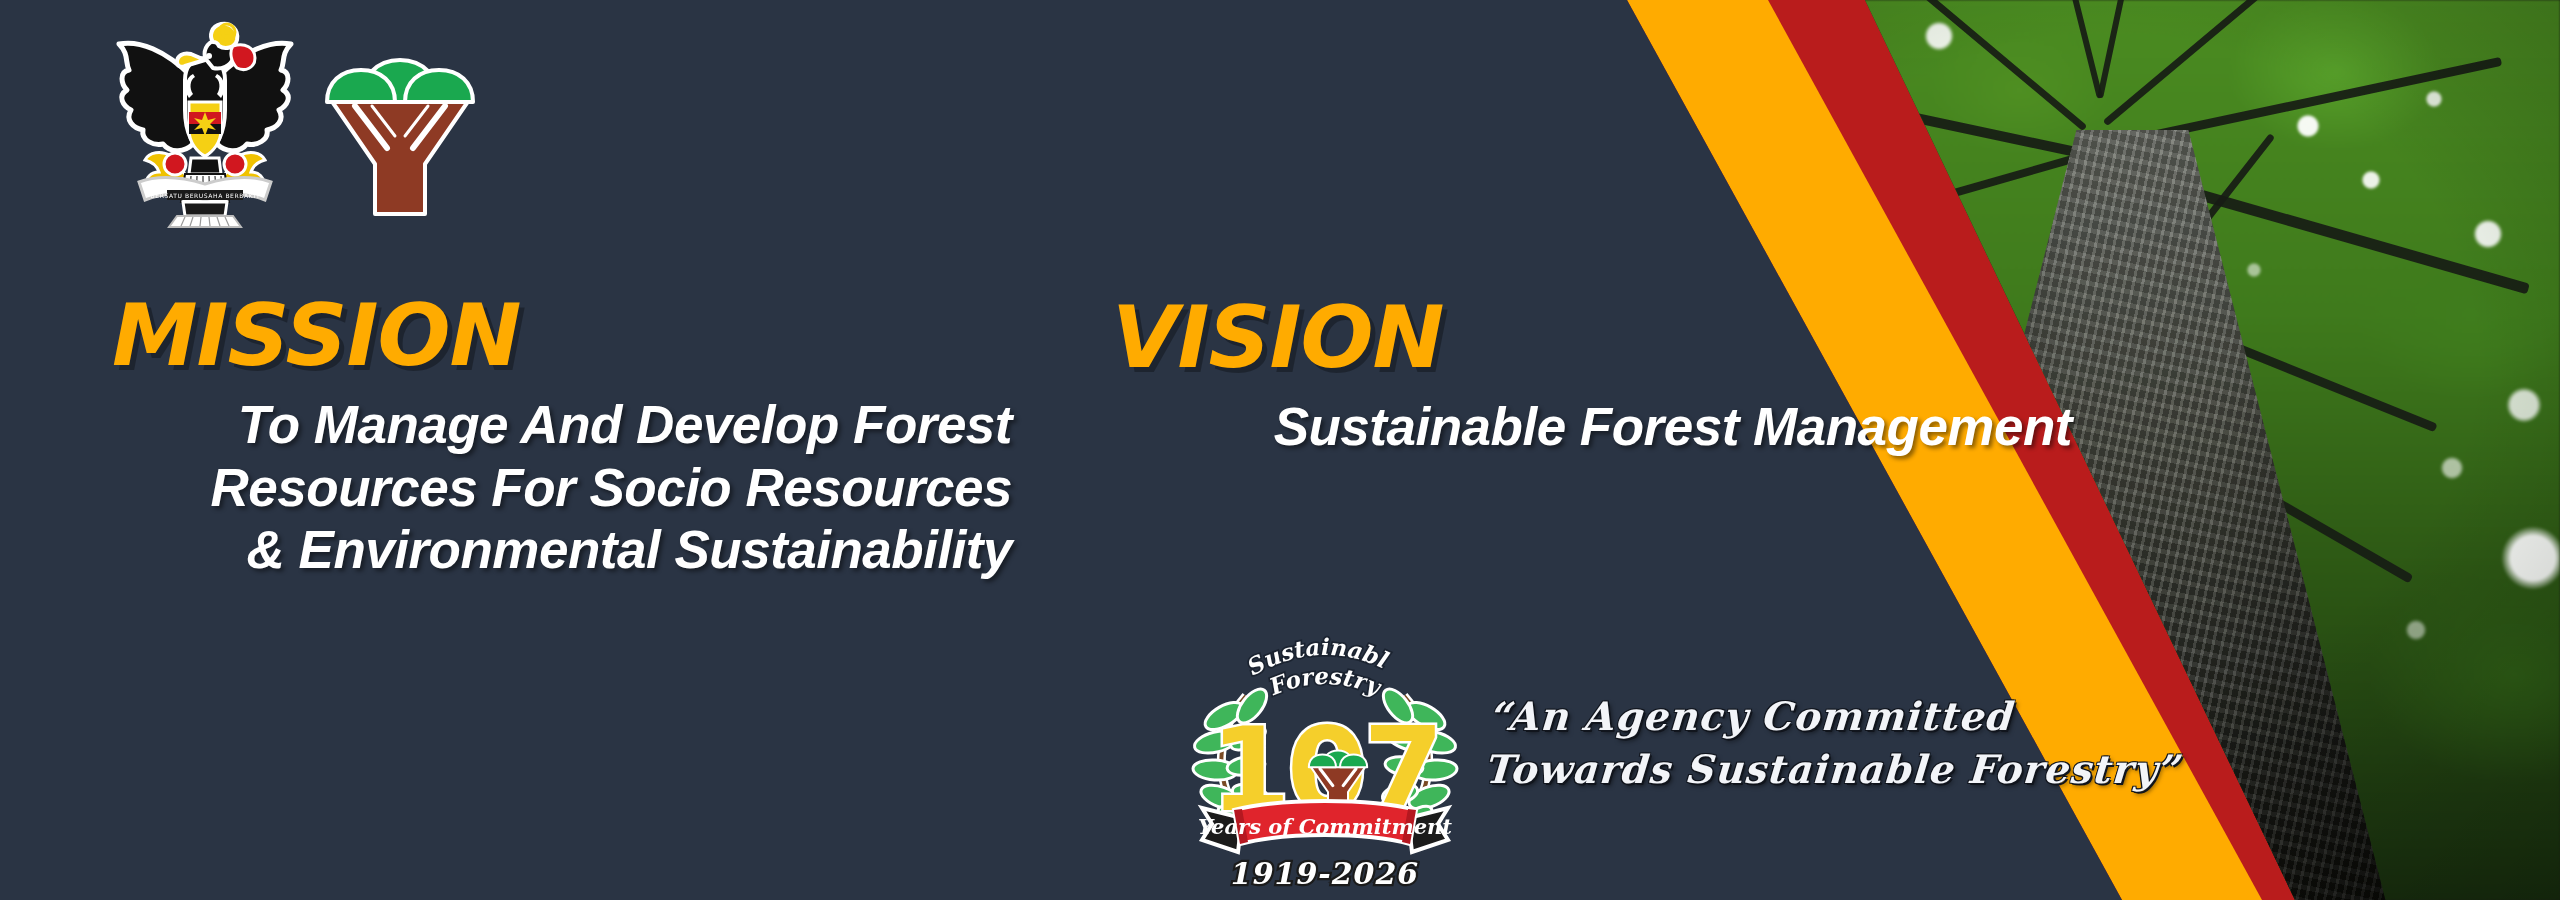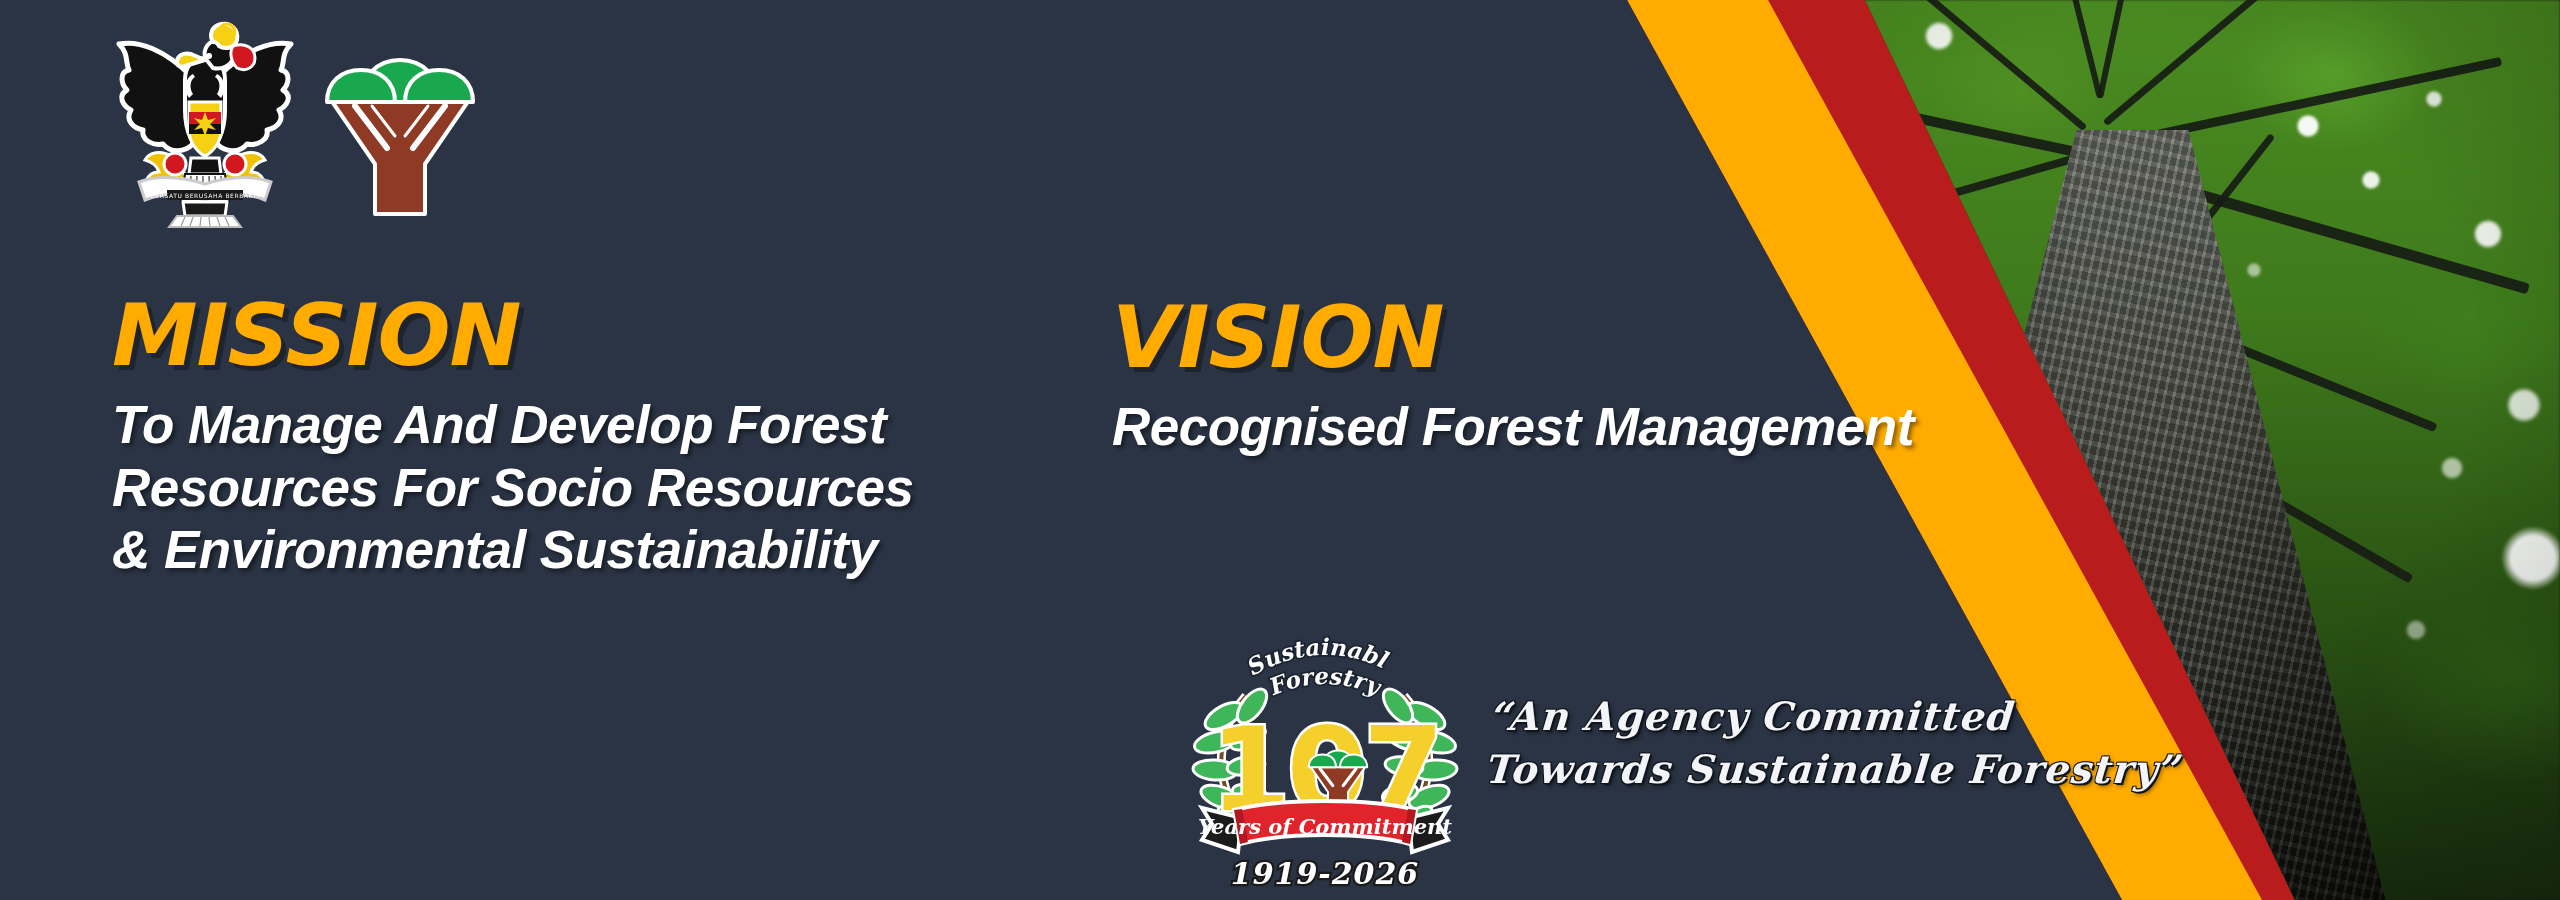--- a/index.html
+++ b/index.html
@@ -146,20 +146,21 @@
   .body-text{
     font-size:53px;
     font-weight:bold;
     font-style:italic;
     color:#ffffff;
     line-height:1.18;
     margin:0;
     letter-spacing:-0.5px;
     text-shadow:3px 3px 4px rgba(0,0,0,.45);
     font-family:"Liberation Sans","DejaVu Sans",sans-serif;
+    text-align:right;
   }
   .body-text span{display:block;white-space:nowrap;}
 
   
   .emblem{
     position:absolute;
     left:1190px; top:620px;
     width:270px; height:280px;
   }
   .emblem svg{width:100%;height:100%;display:block;}
@@ -312,21 +313,21 @@
       <p class="body-text">
         <span>To Manage And Develop Forest</span>
         <span>Resources For Socio Resources</span>
         <span>&amp; Environmental Sustainability</span>
       </p>
     </div>
 
     <div class="col col-vision">
       <h1 class="heading">VISION</h1>
       <p class="body-text">
-        <span>Recognised Forest Management</span>
+        <span>Sustainable Forest Management</span>
       </p>
     </div>
 
     <div class="emblem">
       <svg viewBox="0 0 270 280" xmlns="http://www.w3.org/2000/svg">
         <defs>
           <path id="arcTop1" d="M70 52 Q135 18 200 52"></path>
           <path id="arcTop2" d="M78 78 Q135 50 192 78"></path>
         </defs>
 

